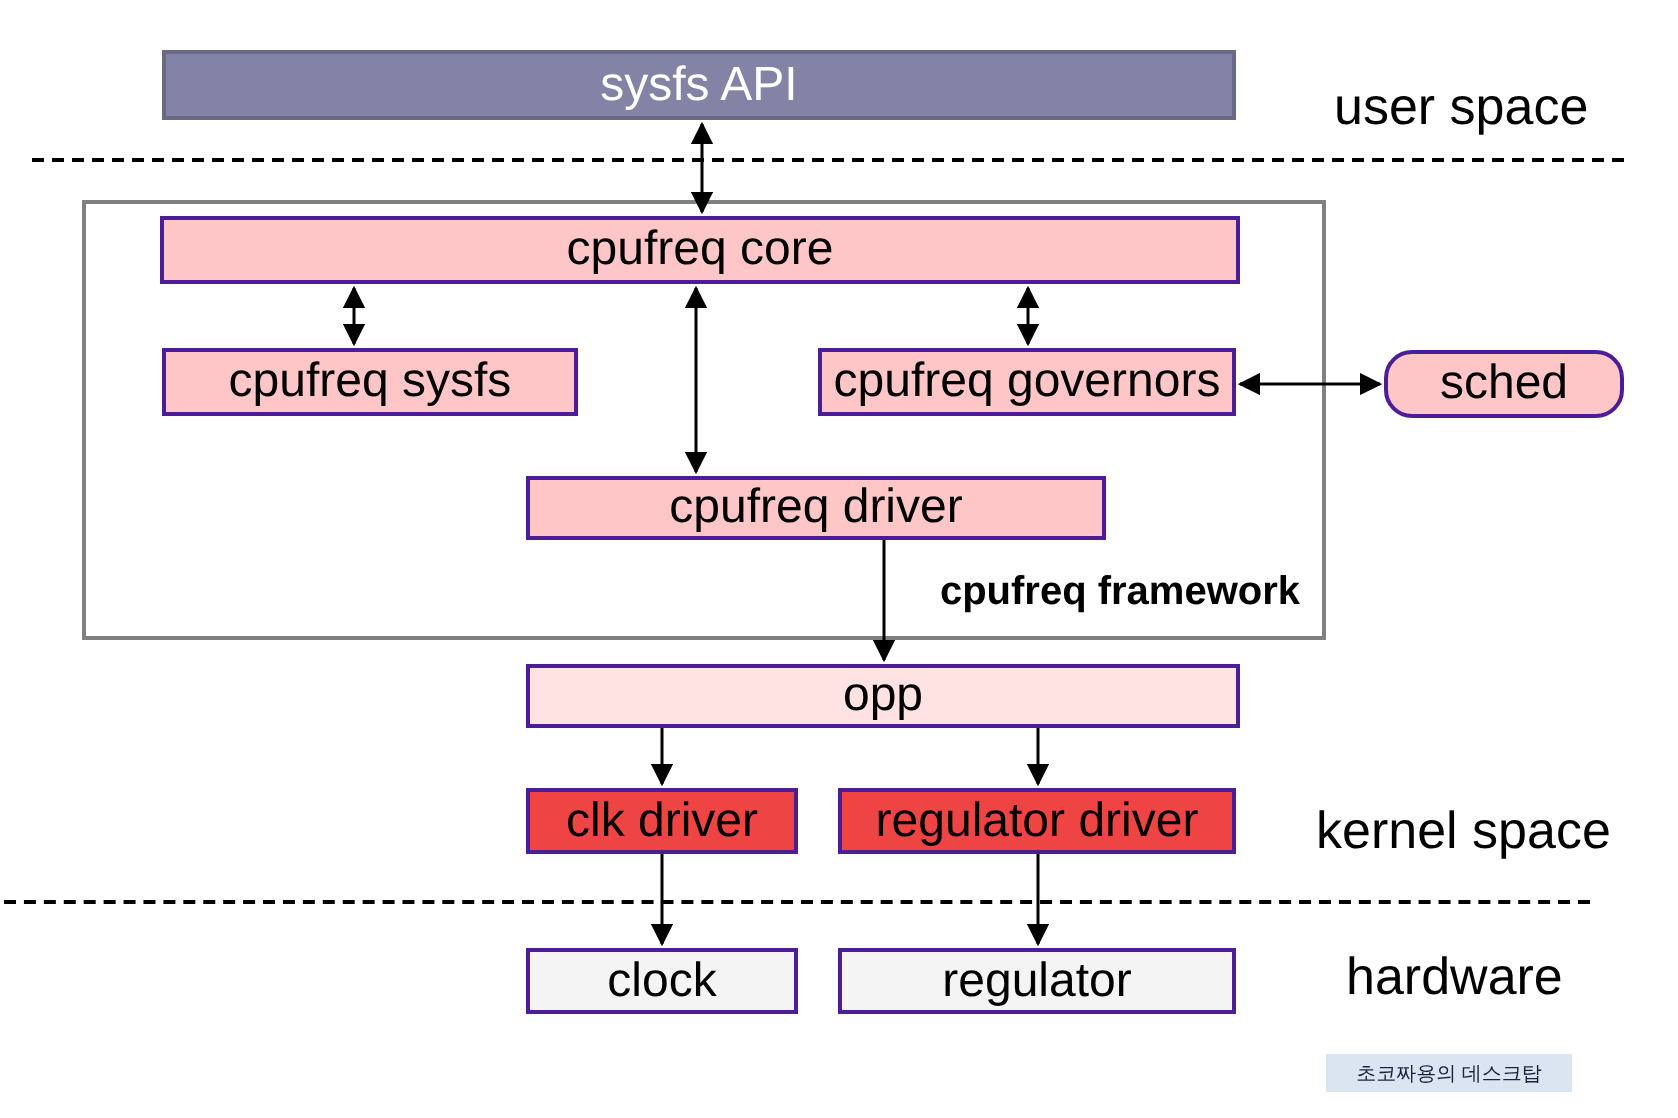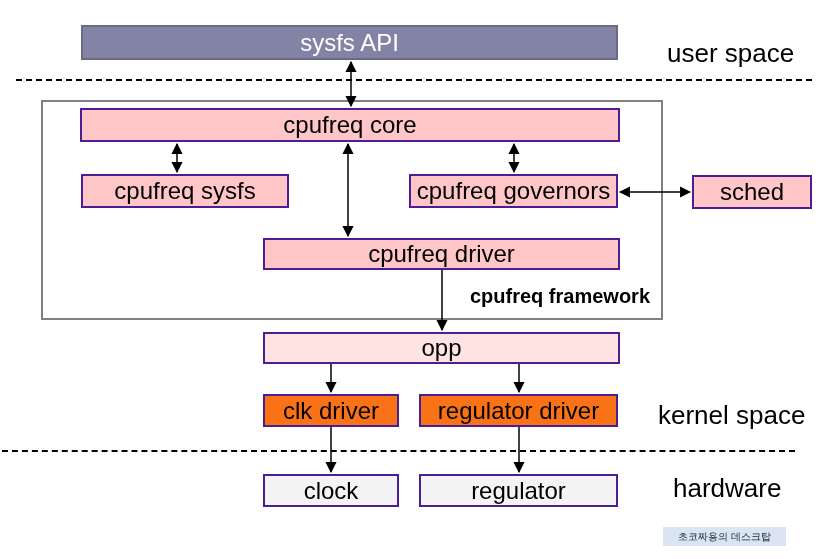--- a/index.html
+++ b/index.html
@@ -4,30 +4,30 @@
 <style>
   html,body{margin:0;padding:0;background:#ffffff;}
   body{font-family:"Liberation Sans","DejaVu Sans",sans-serif;}
   #stage{position:relative;width:839px;height:559px;background:#ffffff;overflow:hidden;}
 
   .box{position:absolute;box-sizing:border-box;display:flex;align-items:center;justify-content:center;
        font-size:24px;color:#000;border:2px solid #4c1d95;background:#ffc6c8;white-space:nowrap;}
 
   .box.purple{background:#8383a6;color:#ffffff;border-color:#6a6a85;}
   .box.lightpink{background:#ffe3e3;}
-  .box.gray{background:#f97316;}
+  .box.gray{background:#ef4444;}
   .box.lightgray{background:#f4f4f4;}
 
   
   .b-sysfs{left:81px;top:25px;width:537px;height:35px;}
   .b-core{left:80px;top:108px;width:540px;height:34px;}
   .b-stats{left:81px;top:174px;width:208px;height:34px;}
   .b-governors{left:409px;top:174px;width:209px;height:34px;}
-  .b-sched{left:692px;top:175px;width:120px;height:34px;}
-  .b-driver{left:263px;top:238px;width:357px;height:32px;}
+  .b-sched{left:692px;top:175px;width:120px;height:34px;border-radius:14px;}
+  .b-driver{left:263px;top:238px;width:290px;height:32px;}
   .b-opp{left:263px;top:332px;width:357px;height:32px;}
   .b-clkdrv{left:263px;top:394px;width:136px;height:33px;}
   .b-regdrv{left:419px;top:394px;width:199px;height:33px;}
   .b-clock{left:263px;top:474px;width:136px;height:33px;}
   .b-regulator{left:419px;top:474px;width:199px;height:33px;}
 
   .frame{position:absolute;left:41px;top:100px;width:622px;height:220px;
          border:2px solid #808080;box-sizing:border-box;background:transparent;}
 
   .framework-label{position:absolute;left:457px;top:285px;width:206px;

